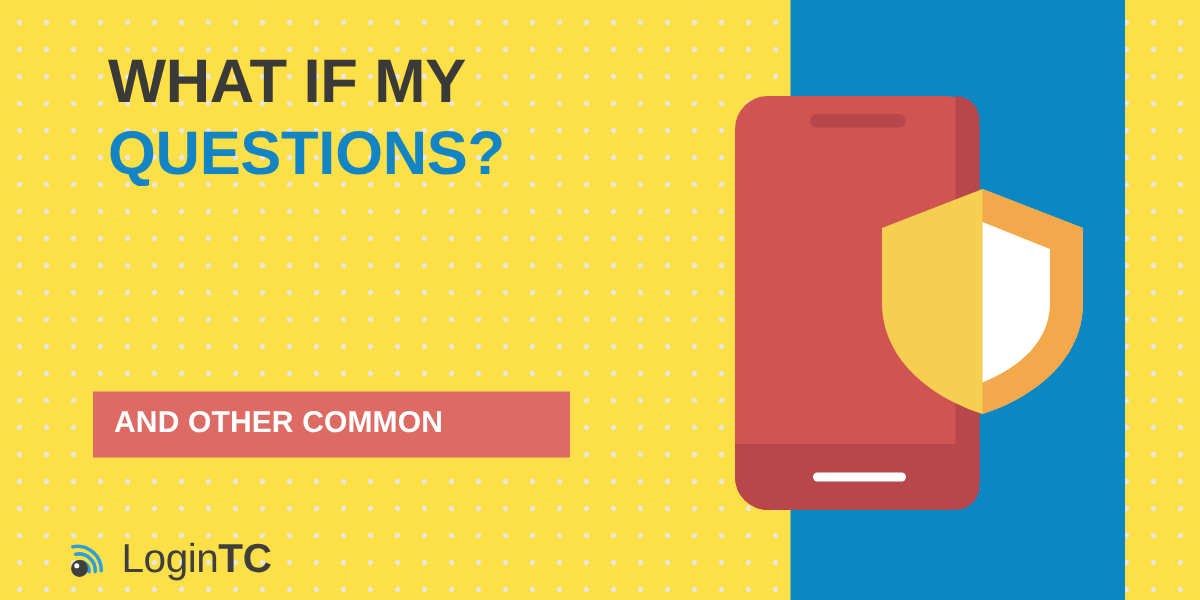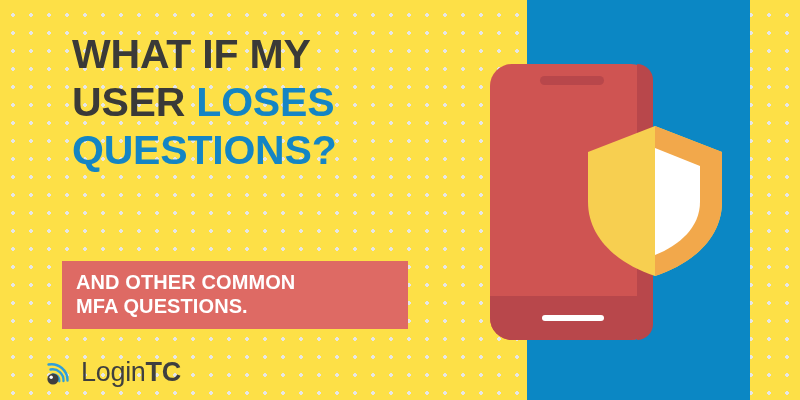--- a/index.html
+++ b/index.html
@@ -82,21 +82,21 @@
     line-height:48px;
     font-weight:bold;
     letter-spacing:-0.2px;
     color:#3a3a38;
   }
   .hl-accent { color:#1485c4; }
   
   .subtitle-banner {
     position:absolute;
     left:62px; top:261px;
-    width:346px;
+    width:318px;
     padding:9px 8px 11px 14px;
     background:#de6a64;
   }
   .subtitle-line {
     font-size:20px;
     line-height:24px;
     font-weight:bold;
     color:#ffffff;
     letter-spacing:0.1px;
     white-space:nowrap;
@@ -140,27 +140,25 @@
   <div class="shield">
     <svg viewBox="0 0 134 150" xmlns="http://www.w3.org/2000/svg">
       <path d="M67 0 L134 26 V76 C134 112 104 138 67 150 C30 138 0 112 0 76 V26 Z" fill="#f7cf50"></path>
       <path d="M67 0 L134 26 V76 C134 112 104 138 67 150 Z" fill="#f2a84b"></path>
       <path d="M67 22 L112 40 V76 C112 101 92 119 67 129 Z" fill="#ffffff"></path>
     </svg>
   </div>
 
   <div class="headline">
     <div>WHAT IF MY</div>
-    <div><span>USER </span><span class="hl-accent">LOSES</span></div>
     <div class="hl-accent">QUESTIONS?</div>
   </div>
 
   <div class="subtitle-banner">
     <div class="subtitle-line">AND OTHER COMMON</div>
-    <div class="subtitle-line">MFA QUESTIONS.</div>
   </div>
 
   <div class="logo">
     <svg class="logo-mark" viewBox="0 0 30 30" xmlns="http://www.w3.org/2000/svg">
       <path d="M5.5 7.5 A16 16 0 0 1 24.5 23.5" fill="none" stroke="#2f9fd8" stroke-width="2.4" stroke-linecap="round"></path>
       <path d="M7.5 12.5 A11 11 0 0 1 20.5 24" fill="none" stroke="#2f9fd8" stroke-width="2.4" stroke-linecap="round"></path>
       <path d="M9.5 17.5 A6 6 0 0 1 16.3 24.2" fill="none" stroke="#2f9fd8" stroke-width="2.4" stroke-linecap="round"></path>
       <circle cx="10" cy="22" r="5.6" fill="#3f3f3f"></circle>
       <circle cx="8.2" cy="20.2" r="1.7" fill="#ffffff"></circle>
     </svg>

